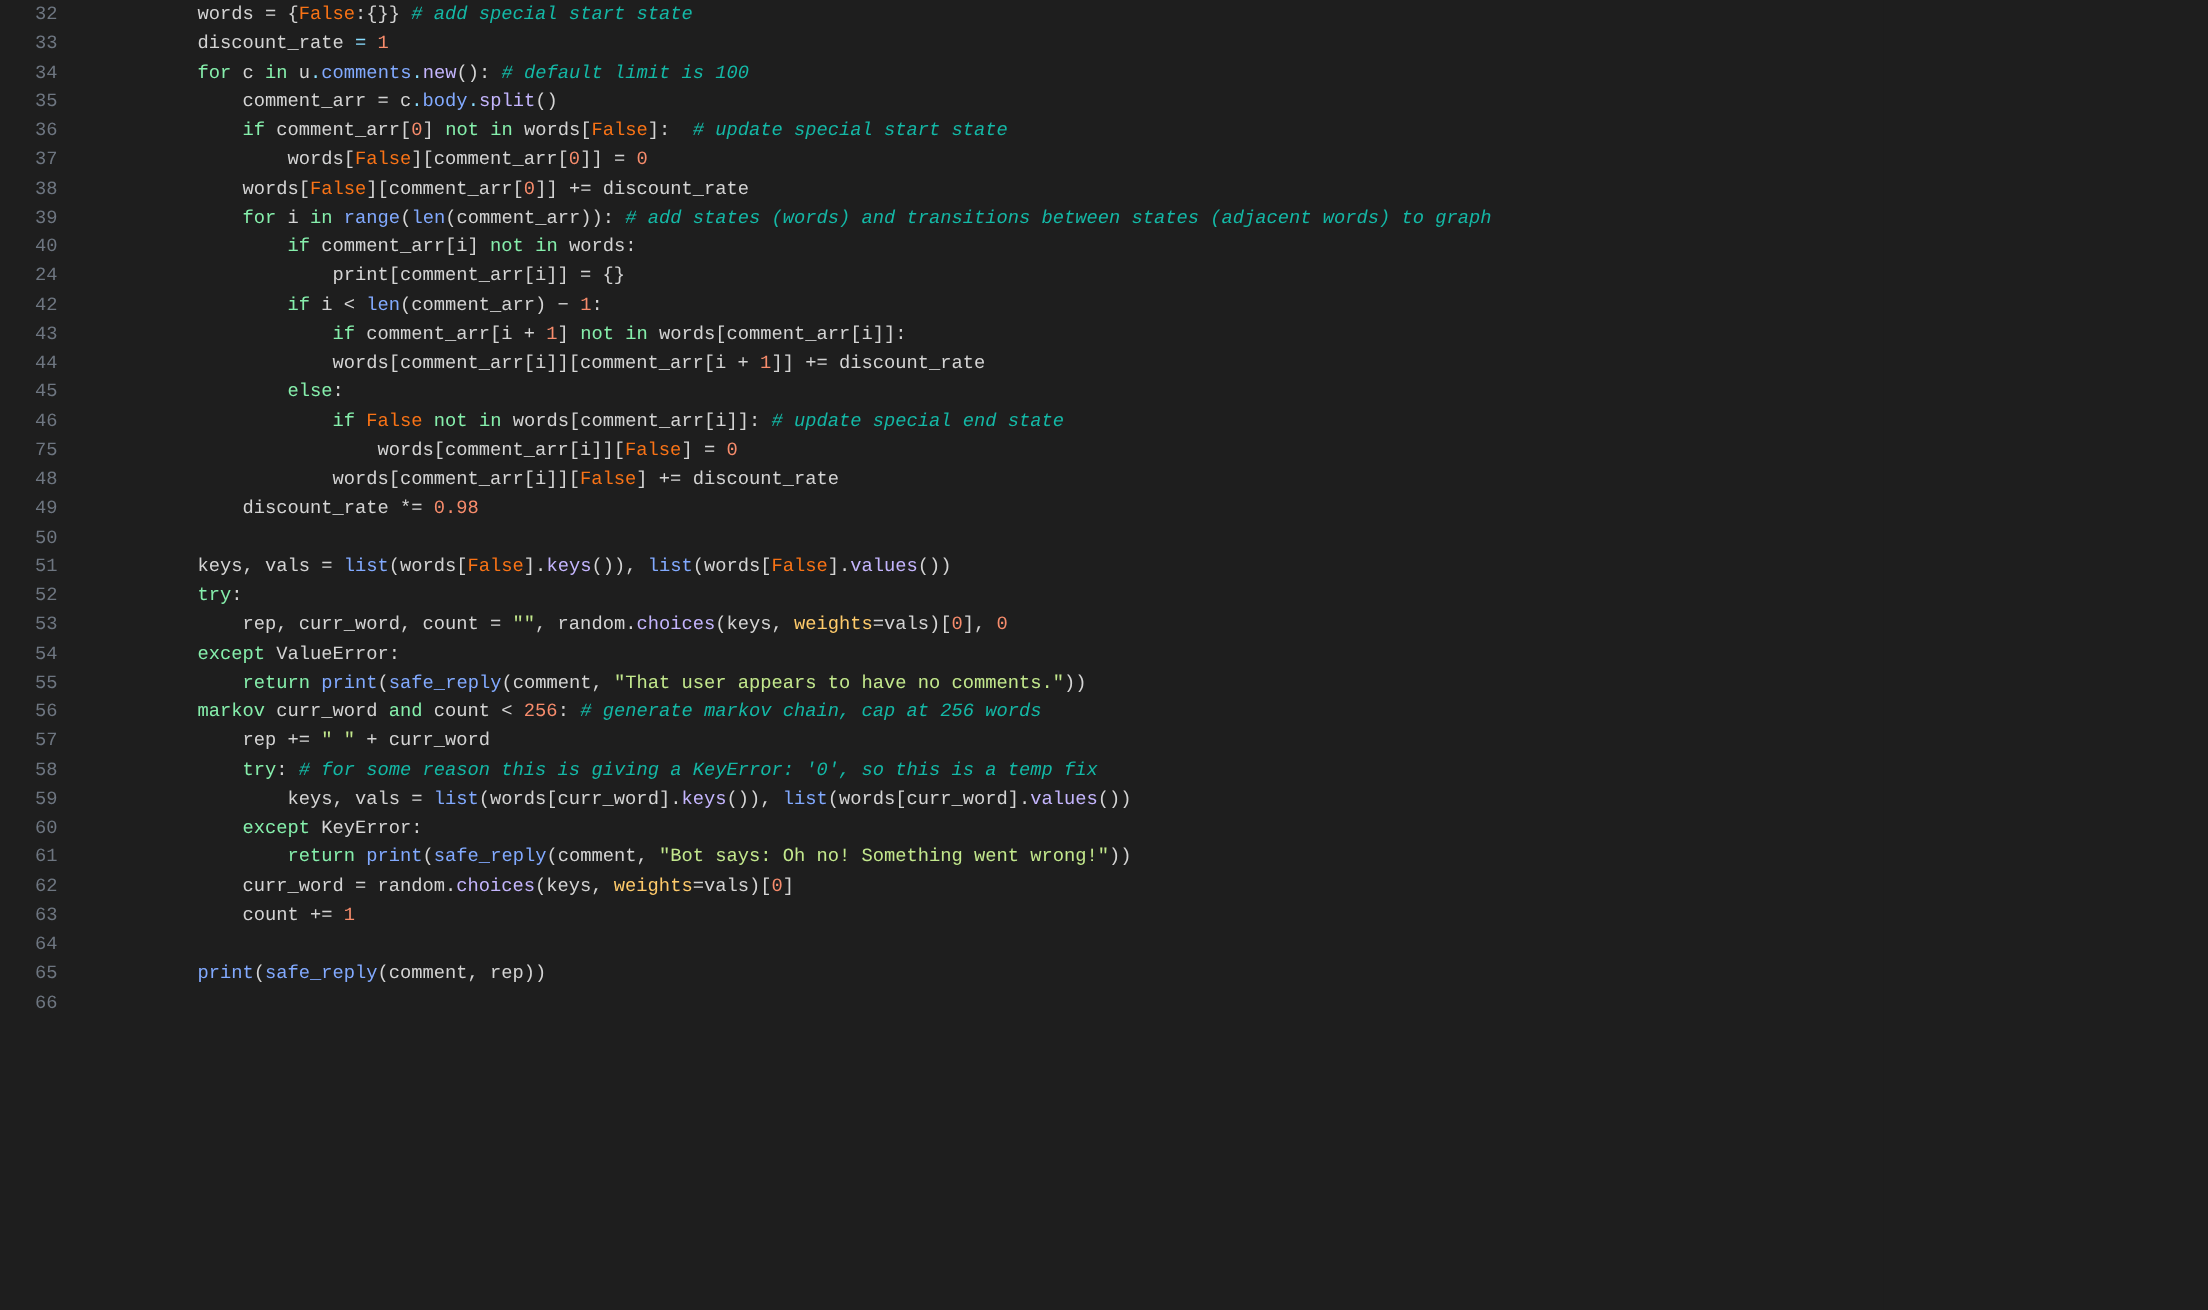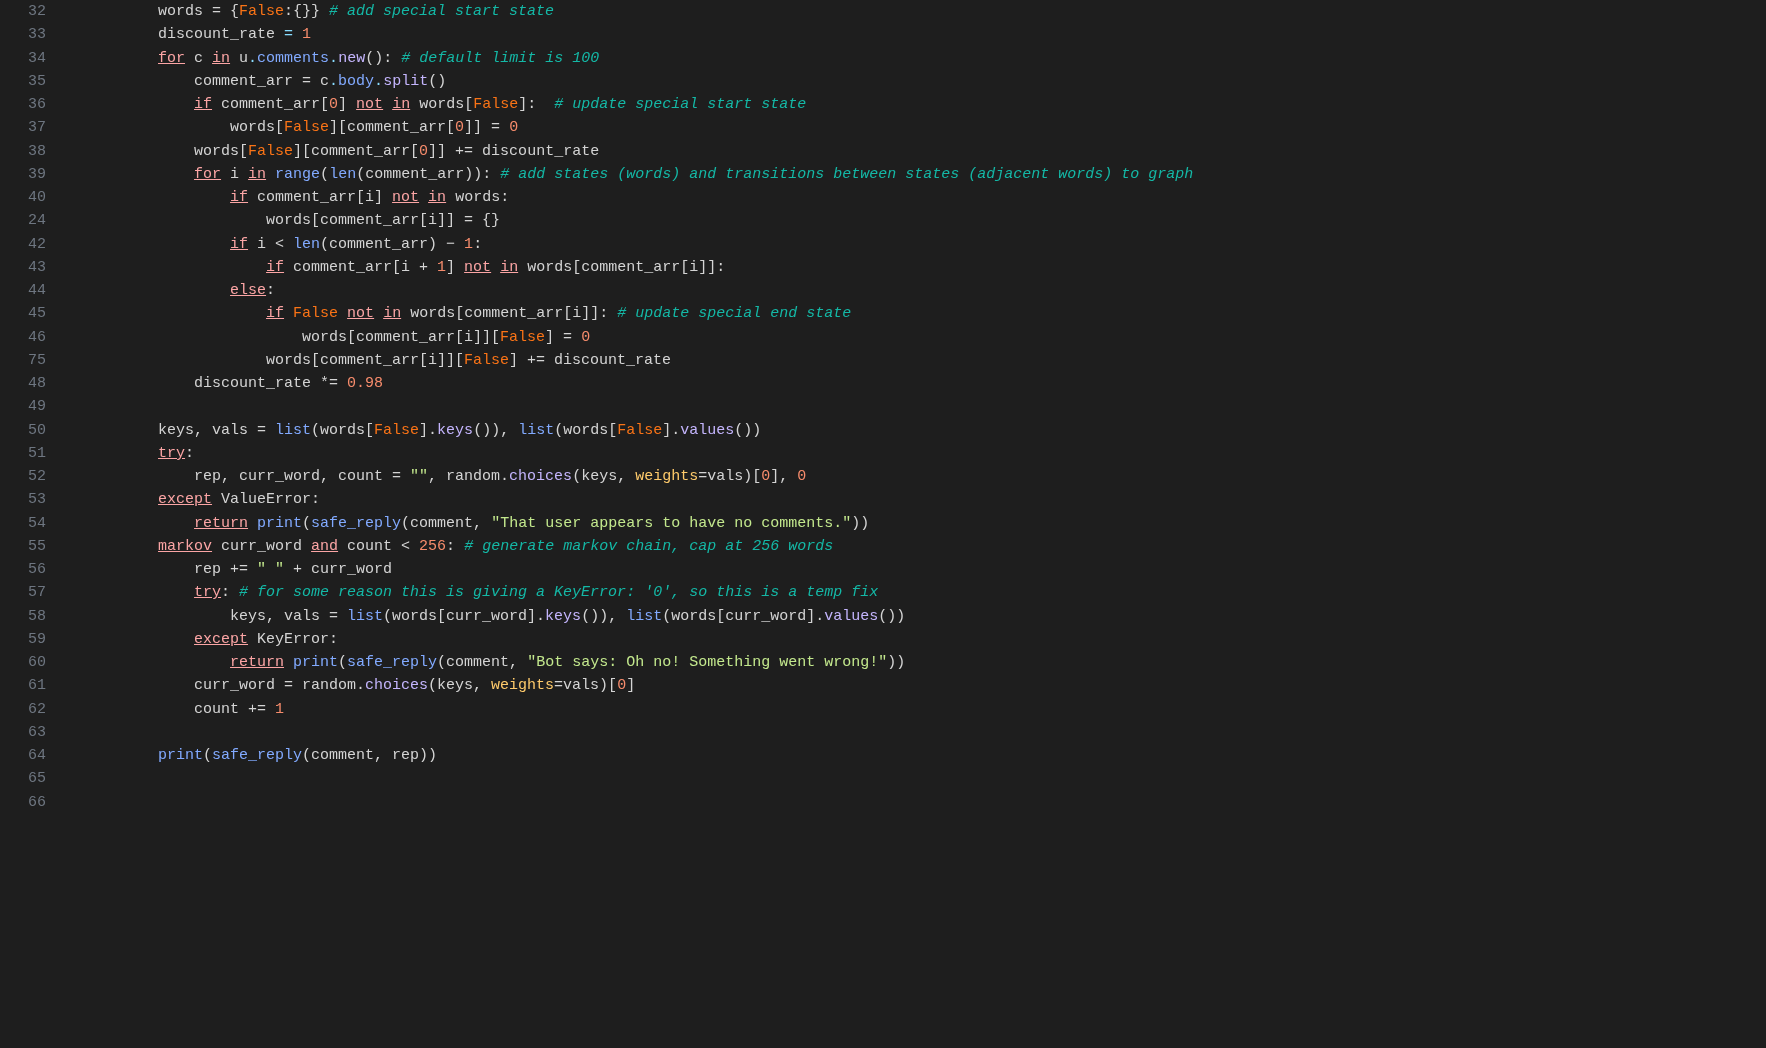--- a/index.html
+++ b/index.html
@@ -40,21 +40,21 @@
       overflow: visible;
     }
     .code-line {
       display: block;
       height: 1.55em;
       white-space: pre;
       font-size: 15px;
       line-height: 1.55;
     }
     
-    .kw { color: #fca5a5; text-decoration: underline; } 
+    .kw { color: #86efac; } 
     .builtin { color: #82aaff; } 
     .func { color: #82aaff; } 
     .str { color: #c3e88d; } 
     .num { color: #f78c6c; } 
     .bool { color: #f97316; } 
     .comment { color: #14b8a6; font-style: italic; } 
     .op { color: #89ddff; } 
     .punc { color: #89ddff; } 
     .plain { color: #d4d4d4; } 
     .param { color: #ffcb6b; } 
@@ -105,23 +105,24 @@
   <div class="code-lines" id="code">
       <div class="code-line"><span class="plain">        </span><span class="plain">words</span><span class="plain"> = {</span><span class="bool">False</span><span class="plain">:{}} </span><span class="comment"># add special start state</span></div>
       <div class="code-line"><span class="plain">        </span><span class="plain">discount_rate</span><span class="op"> = </span><span class="num">1</span></div>
       <div class="code-line"><span class="plain">        </span><span class="kw">for</span><span class="plain"> c </span><span class="kw">in</span><span class="plain"> u</span><span class="punc">.</span><span class="attr">comments</span><span class="punc">.</span><span class="method">new</span><span class="plain">(): </span><span class="comment"># default limit is 100</span></div>
       <div class="code-line"><span class="plain">            </span><span class="plain">comment_arr</span><span class="plain"> = c</span><span class="punc">.</span><span class="attr">body</span><span class="punc">.</span><span class="method">split</span><span class="plain">()</span></div>
       <div class="code-line"><span class="plain">            </span><span class="kw">if</span><span class="plain"> comment_arr[</span><span class="num">0</span><span class="plain">] </span><span class="kw">not</span><span class="plain"> </span><span class="kw">in</span><span class="plain"> words[</span><span class="bool">False</span><span class="plain">]:  </span><span class="comment"># update special start state</span></div>
       <div class="code-line"><span class="plain">                </span><span class="plain">words[</span><span class="bool">False</span><span class="plain">][comment_arr[</span><span class="num">0</span><span class="plain">]] = </span><span class="num">0</span></div>
       <div class="code-line"><span class="plain">            </span><span class="plain">words[</span><span class="bool">False</span><span class="plain">][comment_arr[</span><span class="num">0</span><span class="plain">]] += discount_rate</span></div>
       <div class="code-line"><span class="plain">            </span><span class="kw">for</span><span class="plain"> i </span><span class="kw">in</span><span class="plain"> </span><span class="builtin">range</span><span class="plain">(</span><span class="builtin">len</span><span class="plain">(comment_arr)): </span><span class="comment"># add states (words) and transitions between states (adjacent words) to graph</span></div>
       <div class="code-line"><span class="plain">                </span><span class="kw">if</span><span class="plain"> comment_arr[i] </span><span class="kw">not</span><span class="plain"> </span><span class="kw">in</span><span class="plain"> words:</span></div>
-      <div class="code-line"><span class="plain">                    </span><span class="plain">words[comment_arr[i]] = {}</span></div>
+      <div class="code-line"><span class="plain">                    </span><span class="plain">print[comment_arr[i]] = {}</span></div>
       <div class="code-line"><span class="plain">                </span><span class="kw">if</span><span class="plain"> i &lt; </span><span class="builtin">len</span><span class="plain">(comment_arr) − </span><span class="num">1</span><span class="plain">:</span></div>
       <div class="code-line"><span class="plain">                    </span><span class="kw">if</span><span class="plain"> comment_arr[i + </span><span class="num">1</span><span class="plain">] </span><span class="kw">not</span><span class="plain"> </span><span class="kw">in</span><span class="plain"> words[comment_arr[i]]:</span></div>
+      <div class="code-line"><span class="plain">                    </span><span class="plain">words[comment_arr[i]][comment_arr[i + </span><span class="num">1</span><span class="plain">]] += discount_rate</span></div>
       <div class="code-line"><span class="plain">                </span><span class="kw">else</span><span class="plain">:</span></div>
       <div class="code-line"><span class="plain">                    </span><span class="kw">if</span><span class="plain"> </span><span class="bool">False</span><span class="plain"> </span><span class="kw">not</span><span class="plain"> </span><span class="kw">in</span><span class="plain"> words[comment_arr[i]]: </span><span class="comment"># update special end state</span></div>
       <div class="code-line"><span class="plain">                        </span><span class="plain">words[comment_arr[i]][</span><span class="bool">False</span><span class="plain">] = </span><span class="num">0</span></div>
       <div class="code-line"><span class="plain">                    </span><span class="plain">words[comment_arr[i]][</span><span class="bool">False</span><span class="plain">] += discount_rate</span></div>
       <div class="code-line"><span class="plain">            </span><span class="plain">discount_rate *= </span><span class="num">0.98</span></div>
       <div class="code-line">&nbsp;</div>
       <div class="code-line"><span class="plain">        </span><span class="plain">keys, vals = </span><span class="builtin">list</span><span class="plain">(words[</span><span class="bool">False</span><span class="plain">].</span><span class="method">keys</span><span class="plain">()), </span><span class="builtin">list</span><span class="plain">(words[</span><span class="bool">False</span><span class="plain">].</span><span class="method">values</span><span class="plain">())</span></div>
       <div class="code-line"><span class="plain">        </span><span class="kw">try</span><span class="plain">:</span></div>
       <div class="code-line"><span class="plain">            </span><span class="plain">rep, curr_word, count = </span><span class="str">""</span><span class="plain">, random.</span><span class="method">choices</span><span class="plain">(keys, </span><span class="param">weights</span><span class="plain">=vals)[</span><span class="num">0</span><span class="plain">], </span><span class="num">0</span></div>
       <div class="code-line"><span class="plain">        </span><span class="kw">except</span><span class="plain"> ValueError:</span></div>

